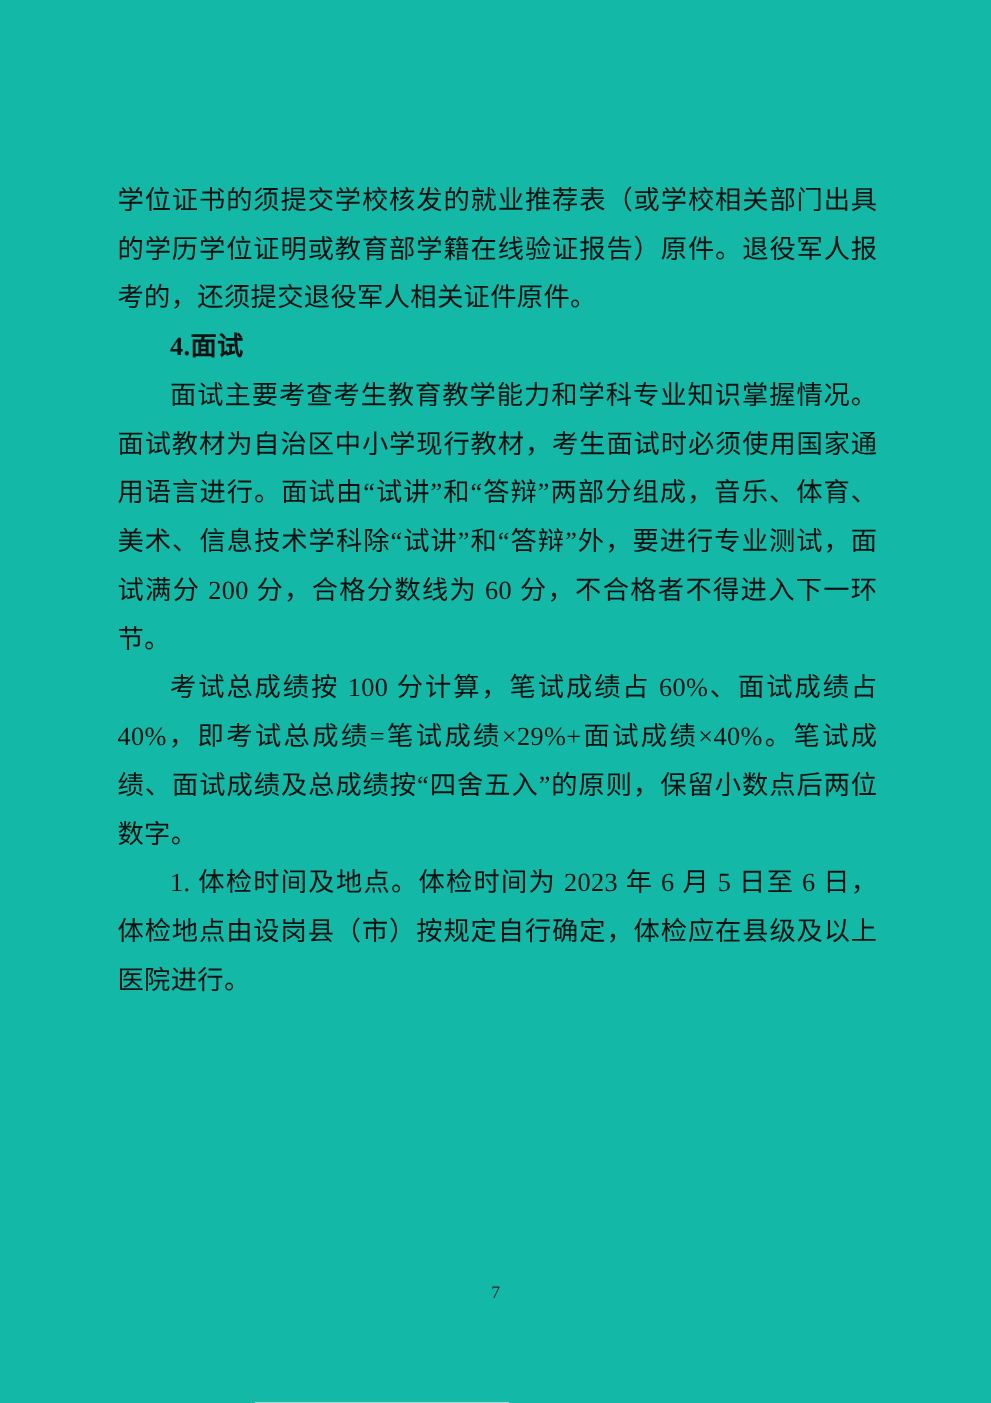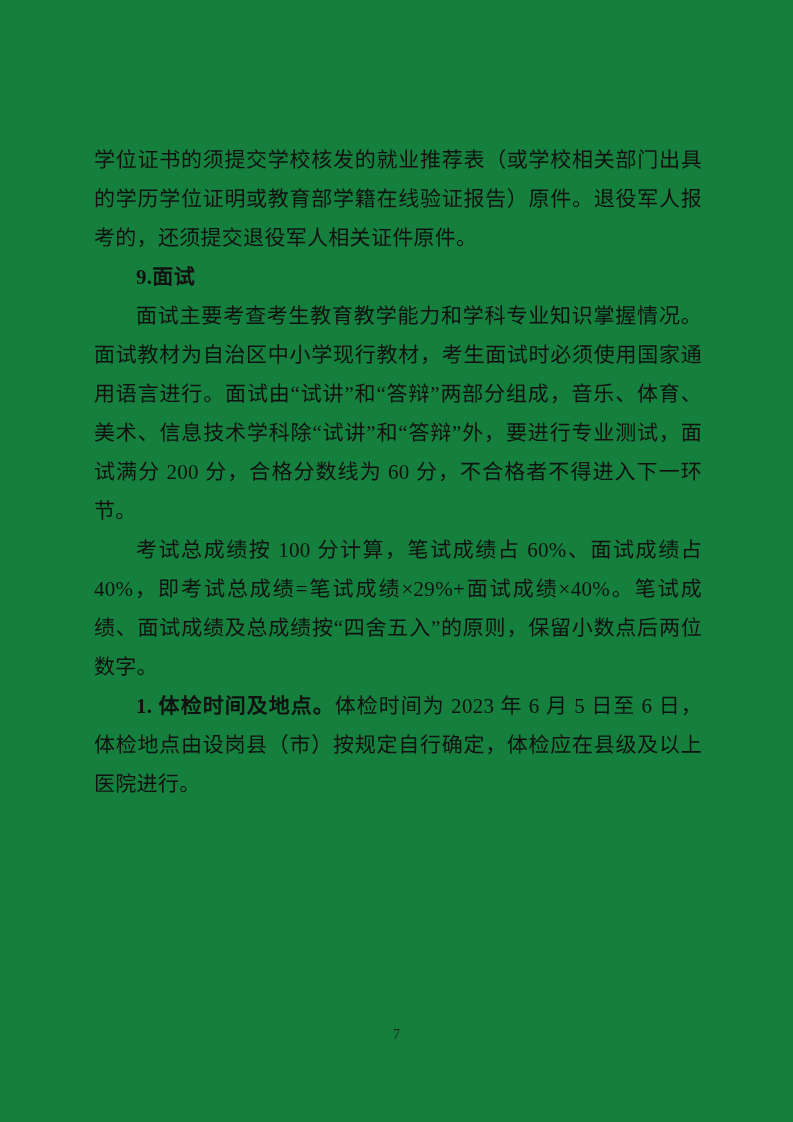--- a/index.html
+++ b/index.html
@@ -4,21 +4,21 @@
 <style>
   html, body {
     margin: 0;
     padding: 0;
     background: #ffffff;
   }
   .page {
     position: relative;
     width: 793px;
     height: 1122px;
-    background: #15803d;
+    background: #14b8a6;
     overflow: hidden;
     font-family: "Liberation Serif", "DejaVu Serif", serif;
     color: #111111;
   }
   .content {
     position: absolute;
     top: 141px;
     left: 94px;
     width: 608px;
   }
@@ -33,42 +33,42 @@
     font-weight: normal;
   }
   .para.first {
     text-indent: 0;
   }
   .para.heading {
     font-weight: bold;
     text-align: left;
   }
   .para .lead {
-    font-weight: bold;
+    font-weight: normal;
   }
   .footer-pageno {
     position: absolute;
     top: 1026px;
     left: 0;
     width: 100%;
     text-align: center;
     font-size: 14px;
     line-height: 18px;
     color: #222222;
   }
 </style>
 </head>
 <body>
 
 <div class="page">
   <div class="content">
 
     <p class="para first">学位证书的须提交学校核发的就业推荐表（或学校相关部门出具的学历学位证明或教育部学籍在线验证报告）原件。退役军人报考的，还须提交退役军人相关证件原件。</p>
 
-    <p class="para heading">9.面试</p>
+    <p class="para heading">4.面试</p>
 
 
     <p class="para">面试主要考查考生教育教学能力和学科专业知识掌握情况。面试教材为自治区中小学现行教材，考生面试时必须使用国家通用语言进行。面试由“试讲”和“答辩”两部分组成，音乐、体育、美术、信息技术学科除“试讲”和“答辩”外，要进行专业测试，面试满分 200 分，合格分数线为 60 分，不合格者不得进入下一环节。</p>
 
 
     <p class="para">考试总成绩按 100 分计算，笔试成绩占 60%、面试成绩占 40%，即考试总成绩=笔试成绩×29%+面试成绩×40%。笔试成绩、面试成绩及总成绩按“四舍五入”的原则，保留小数点后两位数字。</p>
 
 
     <p class="para"><span class="lead">1. 体检时间及地点。</span><span>体检时间为 2023 年 6 月 5 日至 6 日，体检地点由设岗县（市）按规定自行确定，体检应在县级及以上医院进行。</span></p>
 

